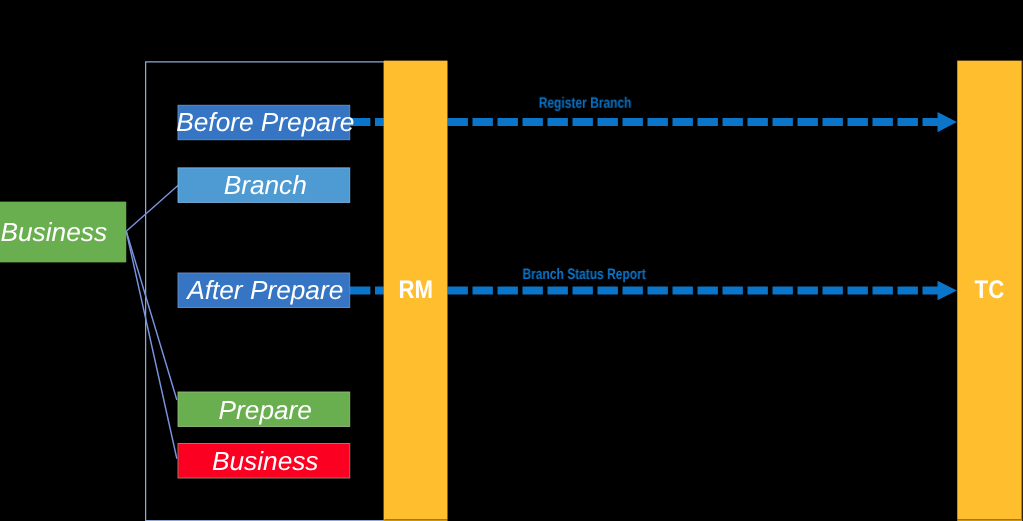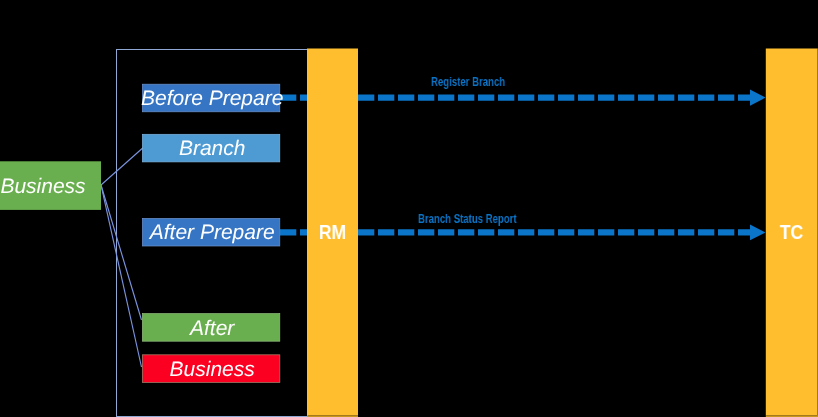--- a/index.html
+++ b/index.html
@@ -110,21 +110,21 @@
     <rect x="142.4" y="218.4" width="137.4" height="27.6" fill="#3575C4" stroke="#6E93CB" stroke-width="0.7"></rect>
     <rect x="142.4" y="313.6" width="137.4" height="27.6" fill="#6AAF4F" stroke="#93BE7E" stroke-width="0.7"></rect>
     <rect x="142.4" y="354.8" width="137.4" height="27.6" fill="#FC0022" stroke="#A07863" stroke-width="0.8"></rect>
   </svg>
 
   <div class="node-label" style="left:0px; top:161.3px; width:83px; height:48.6px;">Business</div>
 
   <div class="node-label" style="left:142.4px; top:84.2px; width:137.4px; height:27.6px;">Before Prepare</div>
   <div class="node-label" style="left:142.4px; top:134.3px; width:137.4px; height:27.6px;">Branch</div>
   <div class="node-label" style="left:142.4px; top:218.4px; width:137.4px; height:27.6px;font-style:italic;">After Prepare</div>
-  <div class="node-label" style="left:142.4px; top:313.6px; width:137.4px; height:27.6px;">After</div>
+  <div class="node-label" style="left:142.4px; top:313.6px; width:137.4px; height:27.6px;">Prepare</div>
   <div class="node-label" style="left:142.4px; top:354.8px; width:137.4px; height:27.6px;">Business</div>
 
   <div class="pillar-label" style="left:307px; top:218px; width:51px; height:28px;">RM</div>
   <div class="pillar-label" style="left:765px; top:218px; width:53px; height:28px;">TC</div>
 
   <div class="msg-label" style="left:430.5px; top:76.2px;">Register Branch</div>
   <div class="msg-label" style="left:418px; top:213.2px;">Branch Status Report</div>
 
 </div>
 

